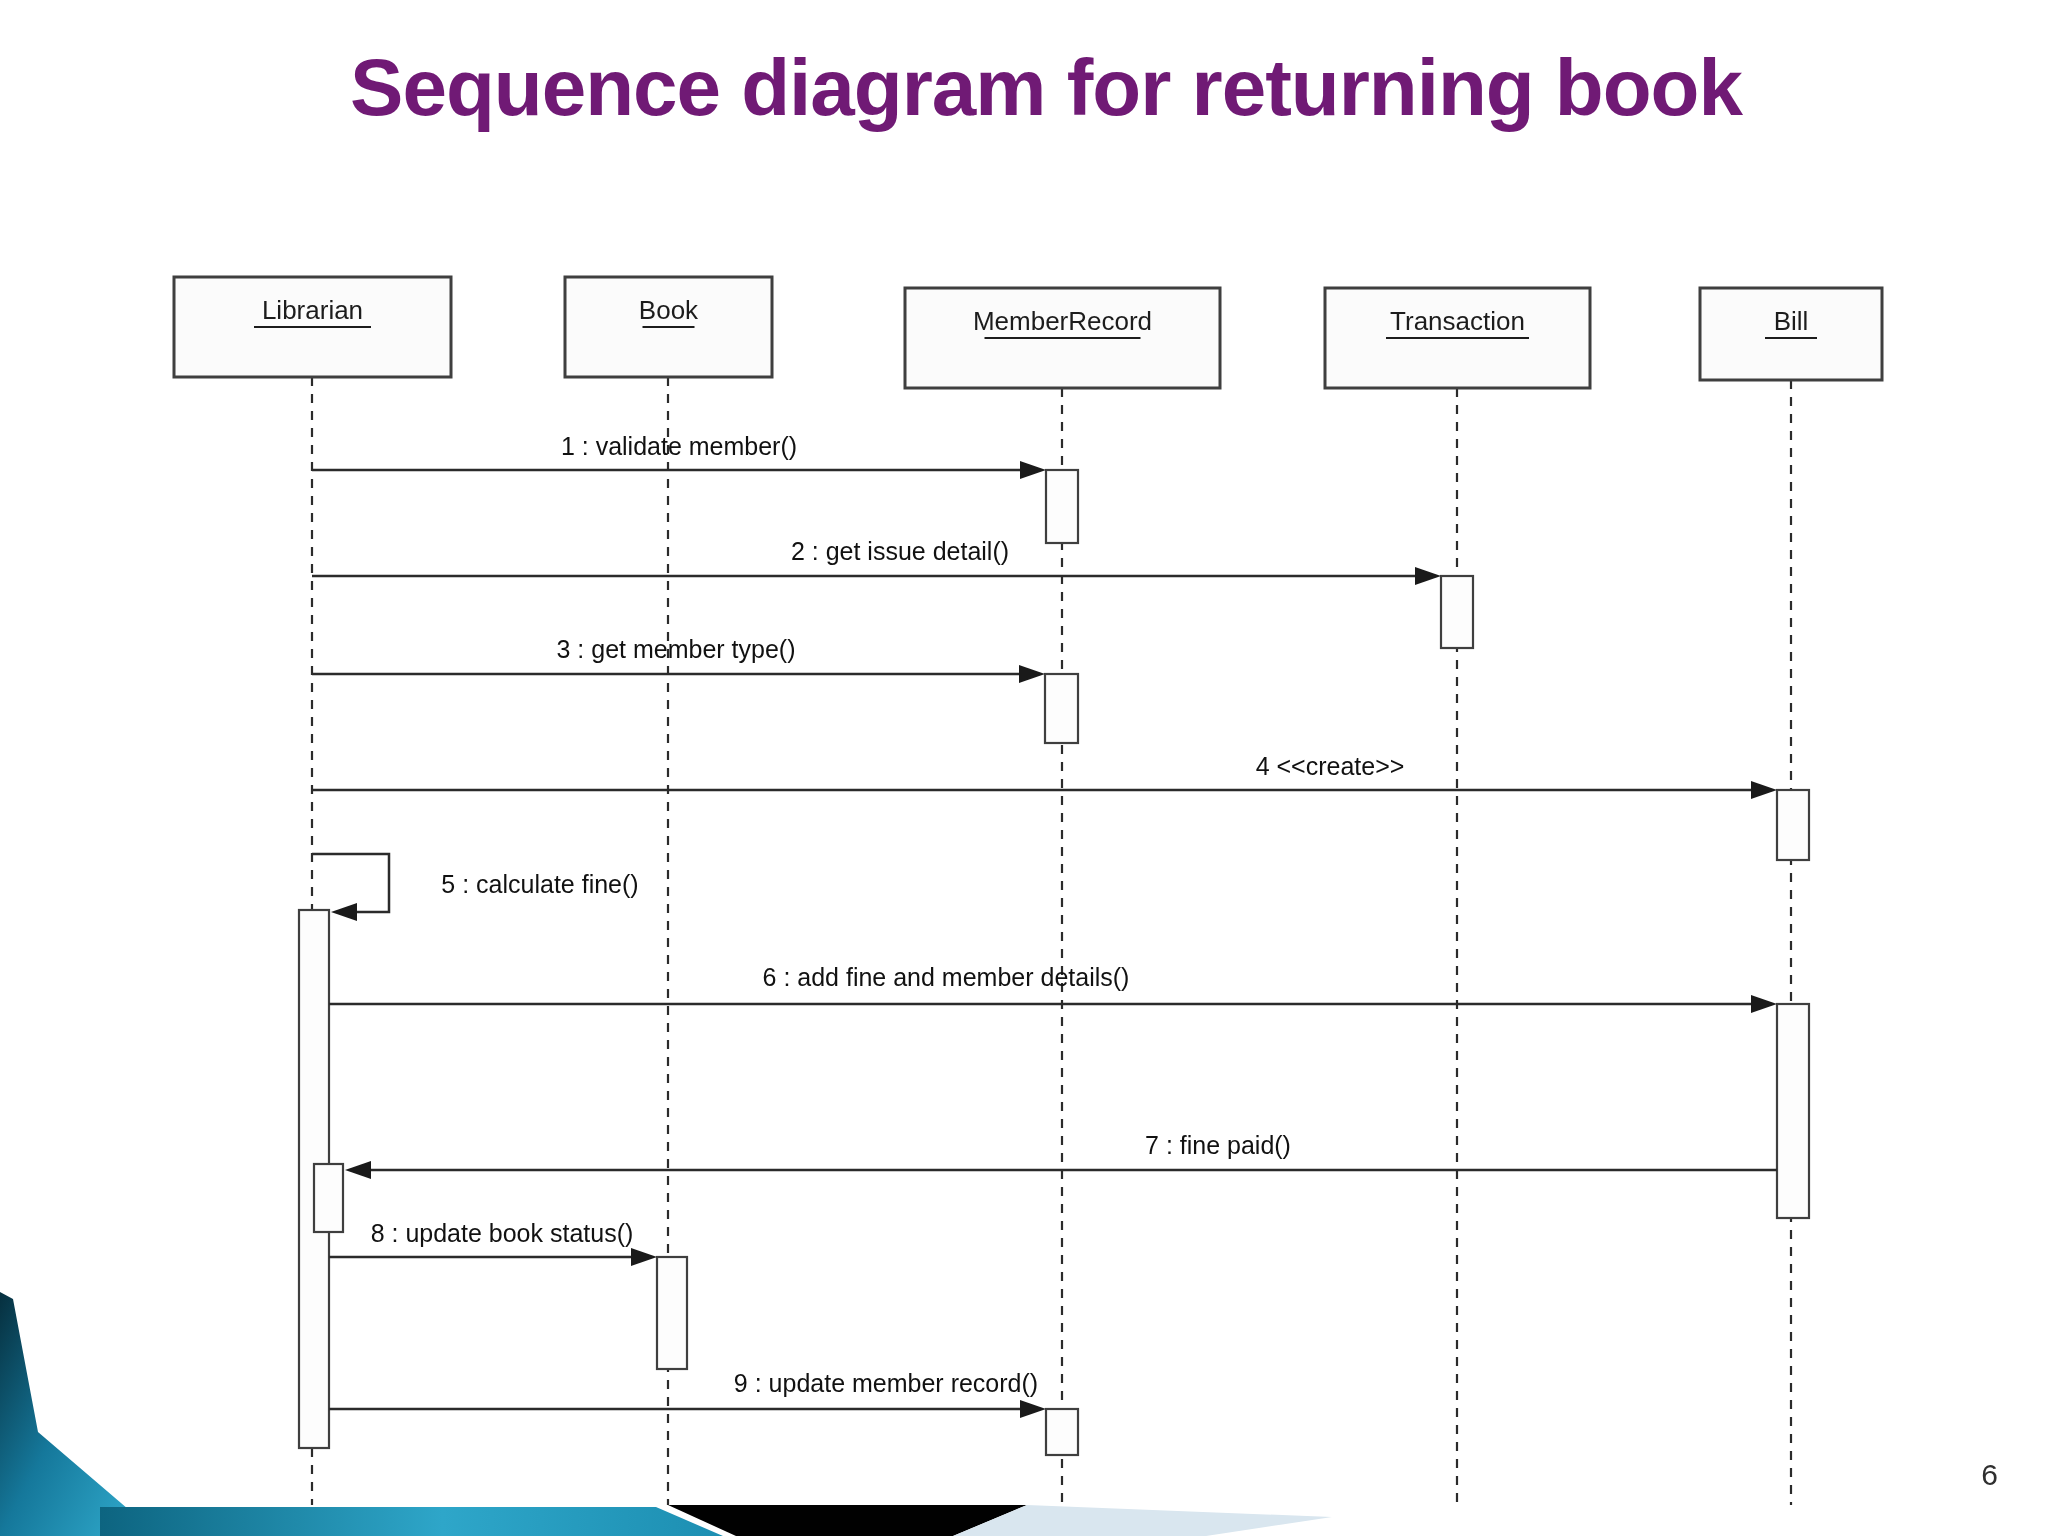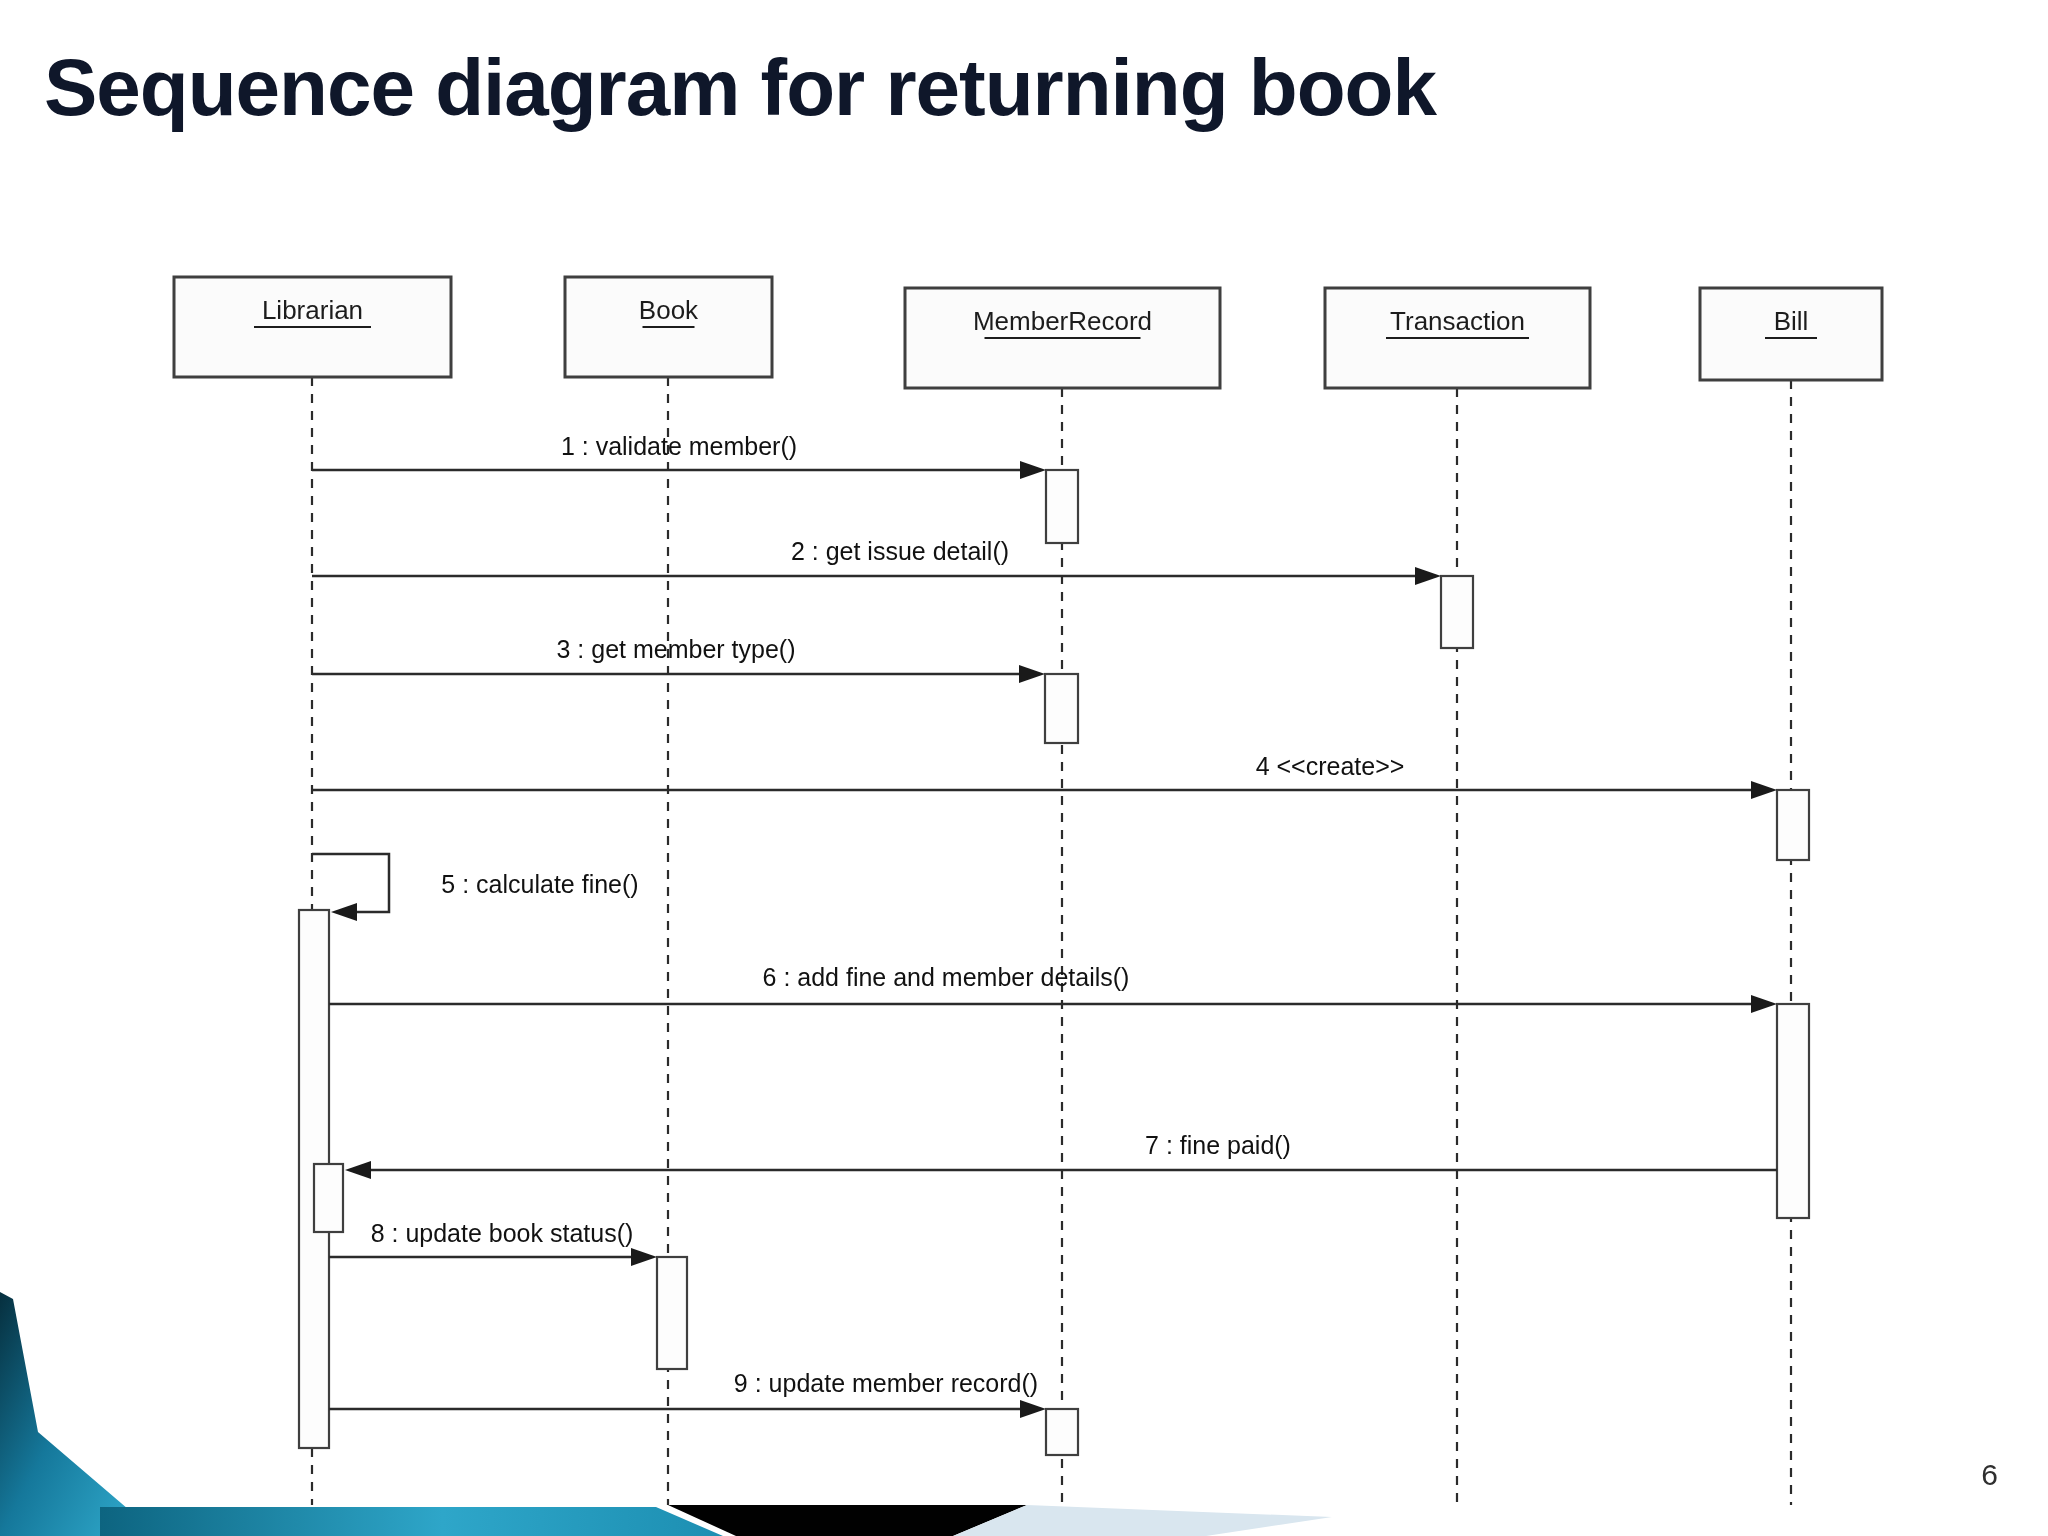--- a/index.html
+++ b/index.html
@@ -1,22 +1,22 @@
 <!DOCTYPE html>
 <html><head>
 <meta charset="utf-8">
 <style>
   html,body{margin:0;padding:0;}
   body{
     width:2048px;height:1536px;background:#ffffff;overflow:hidden;position:relative;
     font-family:"Liberation Sans", sans-serif;
   }
   #slide-title{
-    position:absolute;left:0;right:0;top:42px;margin:0;
-    font-size:80px;font-weight:bold;letter-spacing:-1px;color:#0f172a;padding-left:44px;
+    position:absolute;left:0;right:0;top:42px;margin:0;text-align:center;
+    font-size:80px;font-weight:bold;letter-spacing:-1px;color:#701a75;padding-left:44px;
   }
   #page-number{
     position:absolute;right:50px;top:1458px;font-size:30px;color:#2f2f2f;
   }
   .layer{position:absolute;left:0;top:0;width:2048px;height:1536px;pointer-events:none;}
   .seq-label{font-size:25px;fill:#111111;}
   .actor-label{font-size:26px;fill:#1c1c1c;}
 </style>
 </head>
 <body>

